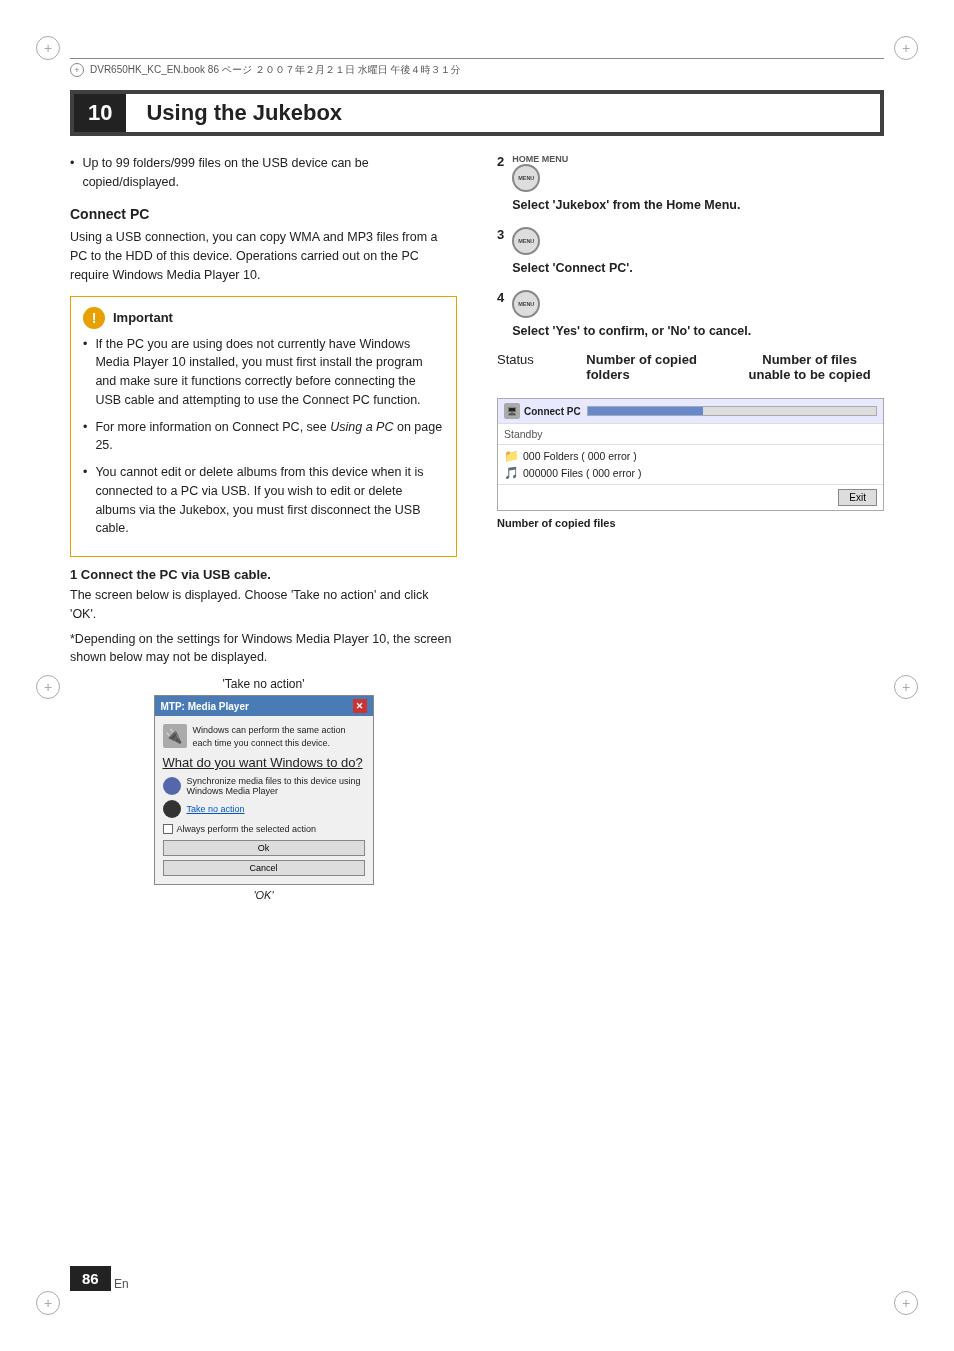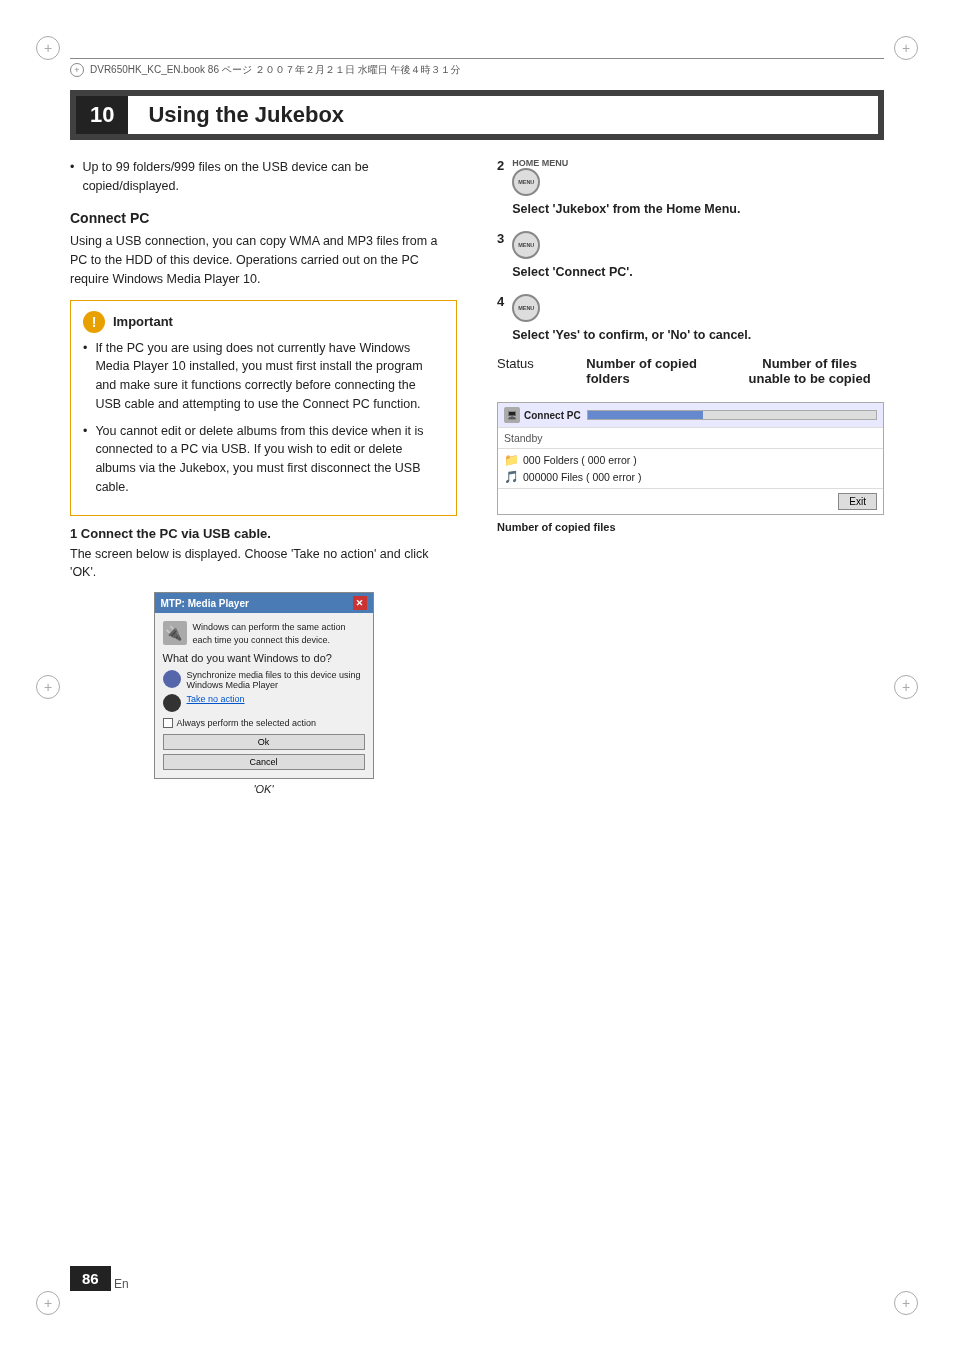--- a/index.html
+++ b/index.html
@@ -63,21 +63,21 @@
       top: 90px;
       left: 70px;
       right: 70px;
       bottom: 80px;
     }
 
     
     .chapter-header {
       display: flex;
       align-items: center;
-      border: 6px solid #404040;
+      border: 4px solid #404040;
       margin-bottom: 18px;
     }
     .chapter-number {
       background: #222;
       color: #fff;
       font-size: 22px;
       font-weight: bold;
       padding: 6px 14px;
       min-width: 50px;
       text-align: center;
@@ -222,26 +222,28 @@
       flex-shrink: 0;
       display: flex; align-items: center; justify-content: center;
       font-size: 14px;
     }
     .screenshot-text {
       font-size: 9px;
       line-height: 1.4;
       color: #222;
     }
     .screenshot-question {
-      font-size: 11px;
+      font-size: 13px;
       margin: 4px 0 6px 0;
       color: #222;
+      text-decoration: underline;
     }
     .screenshot-option {
       display: flex;
+      align-items: center;
       margin-bottom: 4px;
     }
     .option-icon {
       width: 18px; height: 18px;
       border-radius: 50%;
       background: #5566aa;
       margin-right: 6px;
       flex-shrink: 0;
     }
     .option-icon-dark {
@@ -446,28 +448,33 @@
 
       <div class="important-box">
         <div class="important-title">
           <span class="warning-icon">!</span>
           <span>Important</span>
         </div>
         <div class="bullet-item">
           <span>If the PC you are using does not currently have Windows Media Player 10 installed, you must first install the program and make sure it functions correctly before connecting the USB cable and attempting to use the Connect PC function.</span>
         </div>
         <div class="bullet-item">
+          <span>For more information on Connect PC, see <em>Using a PC</em> on page 25.</span>
+        </div>
+        <div class="bullet-item">
           <span>You cannot edit or delete albums from this device when it is connected to a PC via USB. If you wish to edit or delete albums via the Jukebox, you must first disconnect the USB cable.</span>
         </div>
       </div>
 
       <div class="step">1   Connect the PC via USB cable.</div>
       <p class="step-text">The screen below is displayed. Choose 'Take no action' and click 'OK'.</p>
+      <p class="step-text">*Depending on the settings for Windows Media Player 10, the screen shown below may not be displayed.</p>
 
       <div class="screenshot-container">
+        <div class="screenshot-label">'Take no action'</div>
         <div class="screenshot-box">
           <div class="screenshot-titlebar">
             <span>MTP: Media Player</span>
             <span class="screenshot-close">✕</span>
           </div>
           <div class="screenshot-body">
             <div class="screenshot-icon-row">
               <div class="screenshot-device-icon">🔌</div>
               <div class="screenshot-text">Windows can perform the same action each time you connect this device.</div>
             </div>

